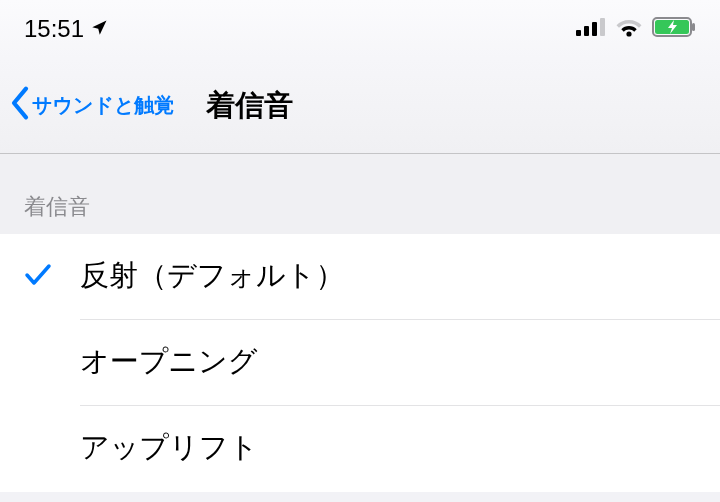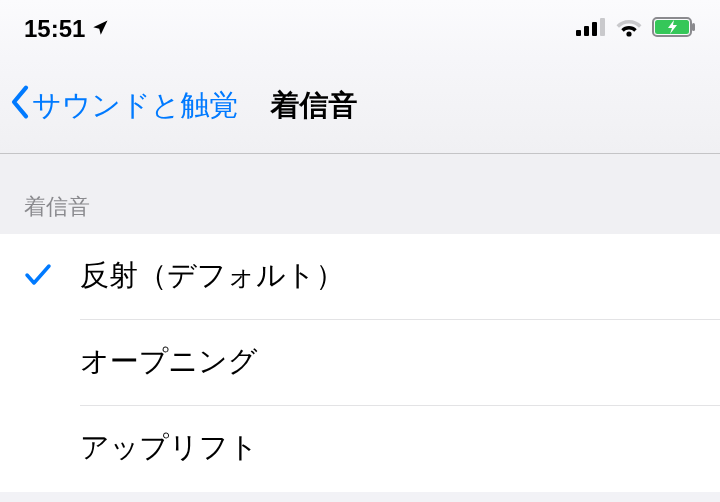--- a/index.html
+++ b/index.html
@@ -16,42 +16,42 @@
       display: flex;
       justify-content: space-between;
       align-items: center;
       padding: 0 24px;
     }
     .status-left {
       display: flex;
       align-items: center;
       gap: 6px;
       font-size: 24px;
-      font-weight: 700;
+      font-weight: 400;
       color: #000;
     }
     .status-right {
       display: flex;
       align-items: center;
       gap: 10px;
     }
     .nav-bar {
       height: 96px;
       background: linear-gradient(to bottom, #f6f6f9, #f0f0f3);
       display: flex;
       align-items: center;
       padding: 0 8px;
       border-bottom: 1px solid #c4c4c6;
     }
     .back-link {
       display: flex;
       align-items: center;
       color: #007aff;
-      font-size: 29px;
-      font-weight: 400;
+      font-size: 20px;
+      font-weight: 700;
       cursor: pointer;
     }
     .nav-title {
       font-size: 29px;
       font-weight: 600;
       color: #000;
       margin-left: 32px;
     }
     .section-header {
       padding: 38px 24px 12px 24px;

